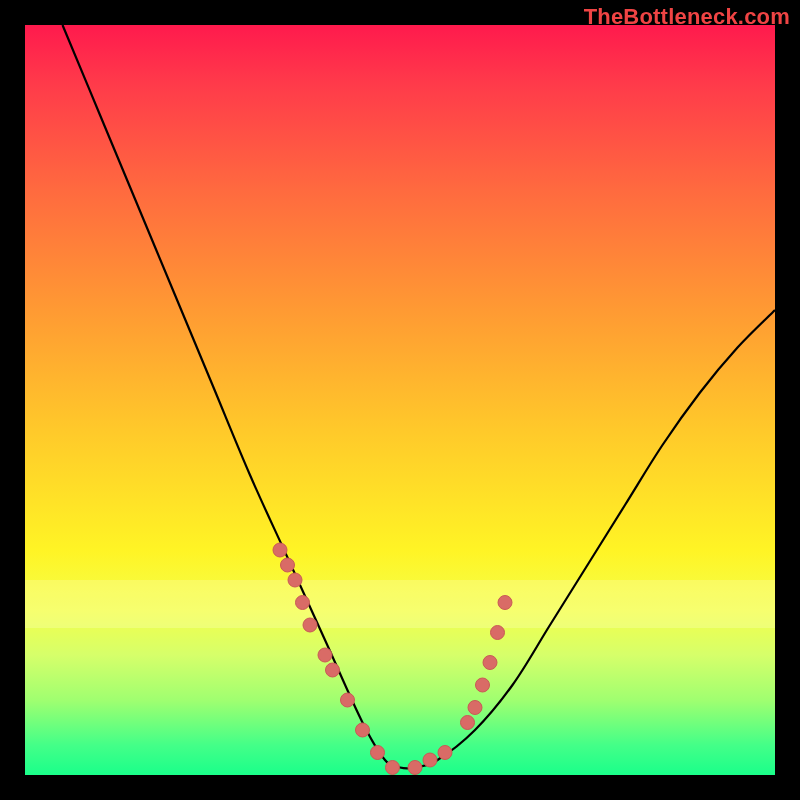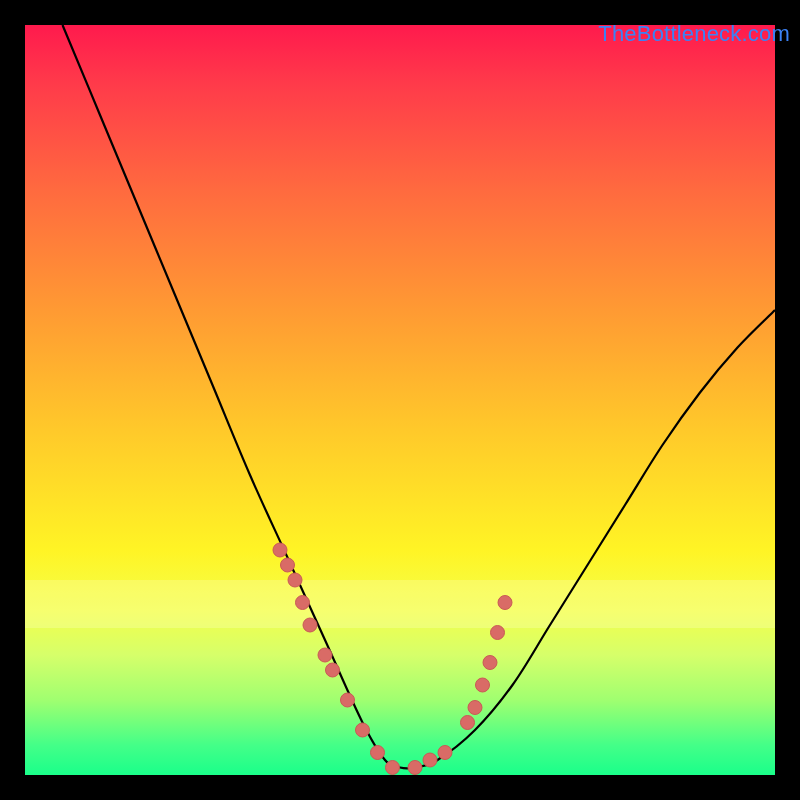--- a/index.html
+++ b/index.html
@@ -36,25 +36,25 @@
       #fff425 70%,
       #f4ff4a 78%,
       #d6ff6a 84%,
       #a0ff70 90%,
       #44ff88 96%,
       #1aff8a 100%
     );
   }
   .watermark {
     position: absolute;
-    top: 21px;
+    top: 4px;
     right: 10px;
     font-size: 22px;
-    font-weight: 400;
-    color: #3b82f6;
+    font-weight: 700;
+    color: #ef4444;
     letter-spacing: 0.2px;
     z-index: 10;
   }
   svg.curve {
     position: absolute;
     left: 0;
     top: 0;
     width: 750px;
     height: 750px;
     overflow: visible;

